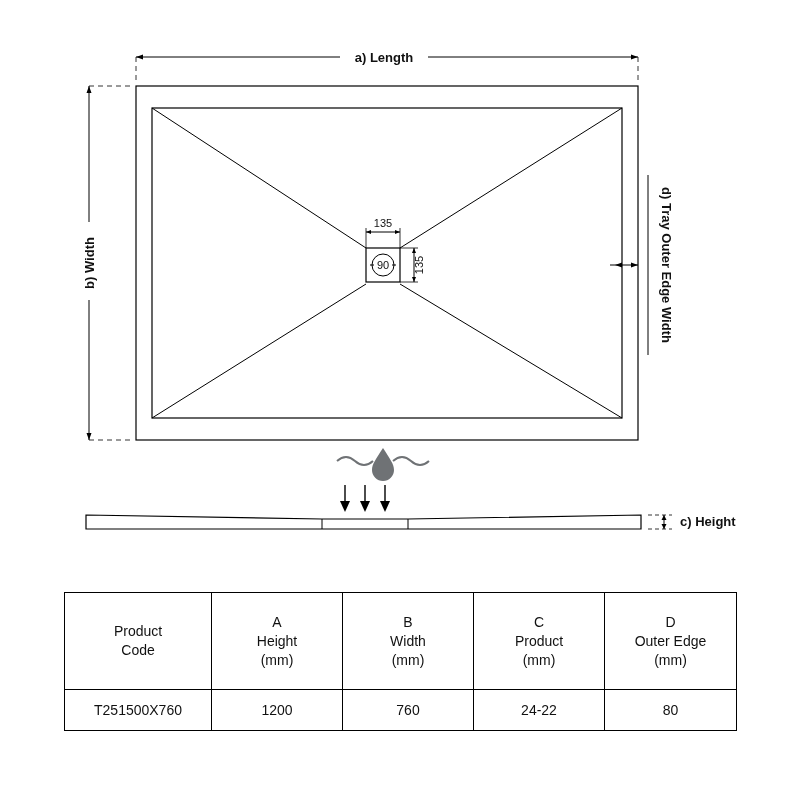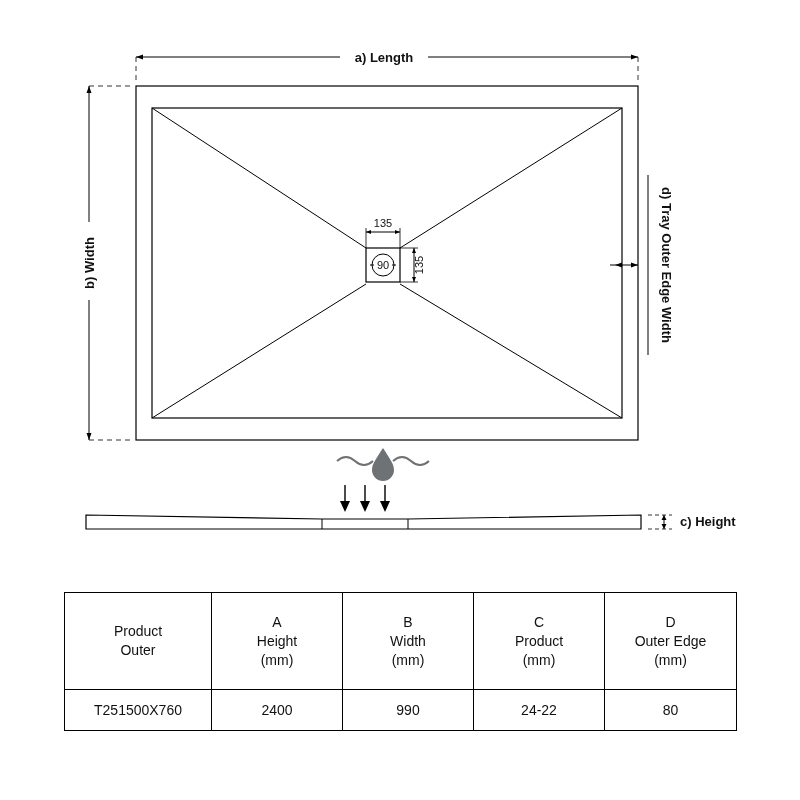--- a/index.html
+++ b/index.html
@@ -156,21 +156,21 @@
       <col style="width:131px">
       <col style="width:131px">
       <col style="width:131px">
       <col style="width:132px">
     </colgroup>
     <tbody>
       <tr class="header-row">
         <td>
           <div class="cell-lines">
             <span>Product</span>
-            <span>Outer</span>
+            <span>Code</span>
           </div>
         </td>
         <td>
           <div class="cell-lines">
             <span>A</span>
             <span>Height</span>
             <span>(mm)</span>
           </div>
         </td>
         <td>
@@ -190,21 +190,21 @@
         <td>
           <div class="cell-lines">
             <span>D</span>
             <span>Outer Edge</span>
             <span>(mm)</span>
           </div>
         </td>
       </tr>
       <tr class="data-row">
         <td>T251500X760</td>
-        <td>2400</td>
-        <td>990</td>
+        <td>1200</td>
+        <td>760</td>
         <td>24-22</td>
         <td>80</td>
       </tr>
     </tbody>
   </table>
 
 </div>
 
 </body></html>

